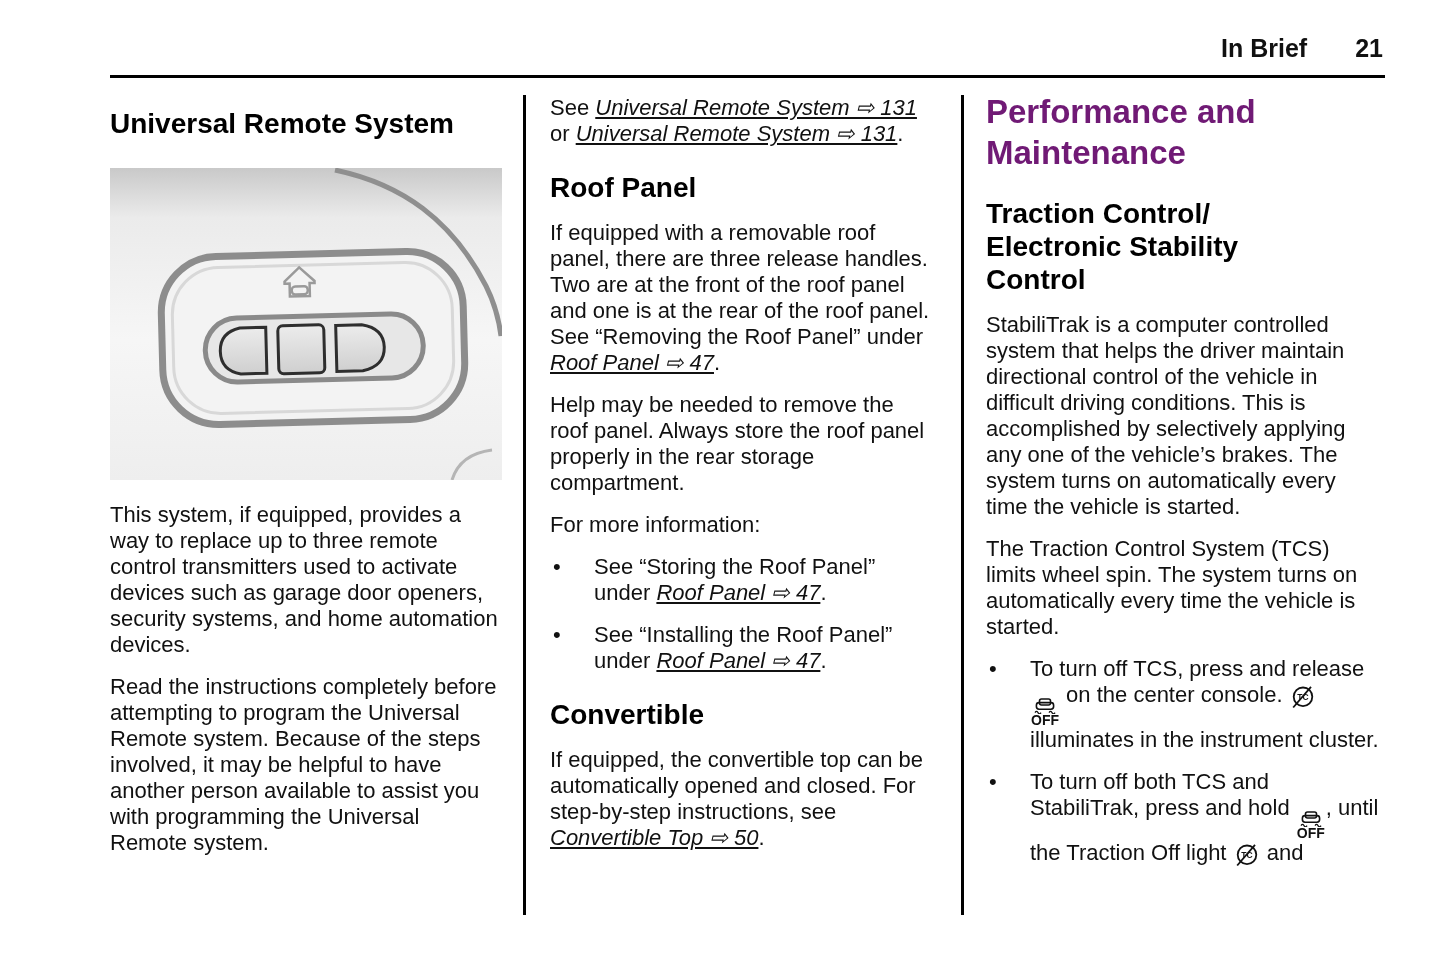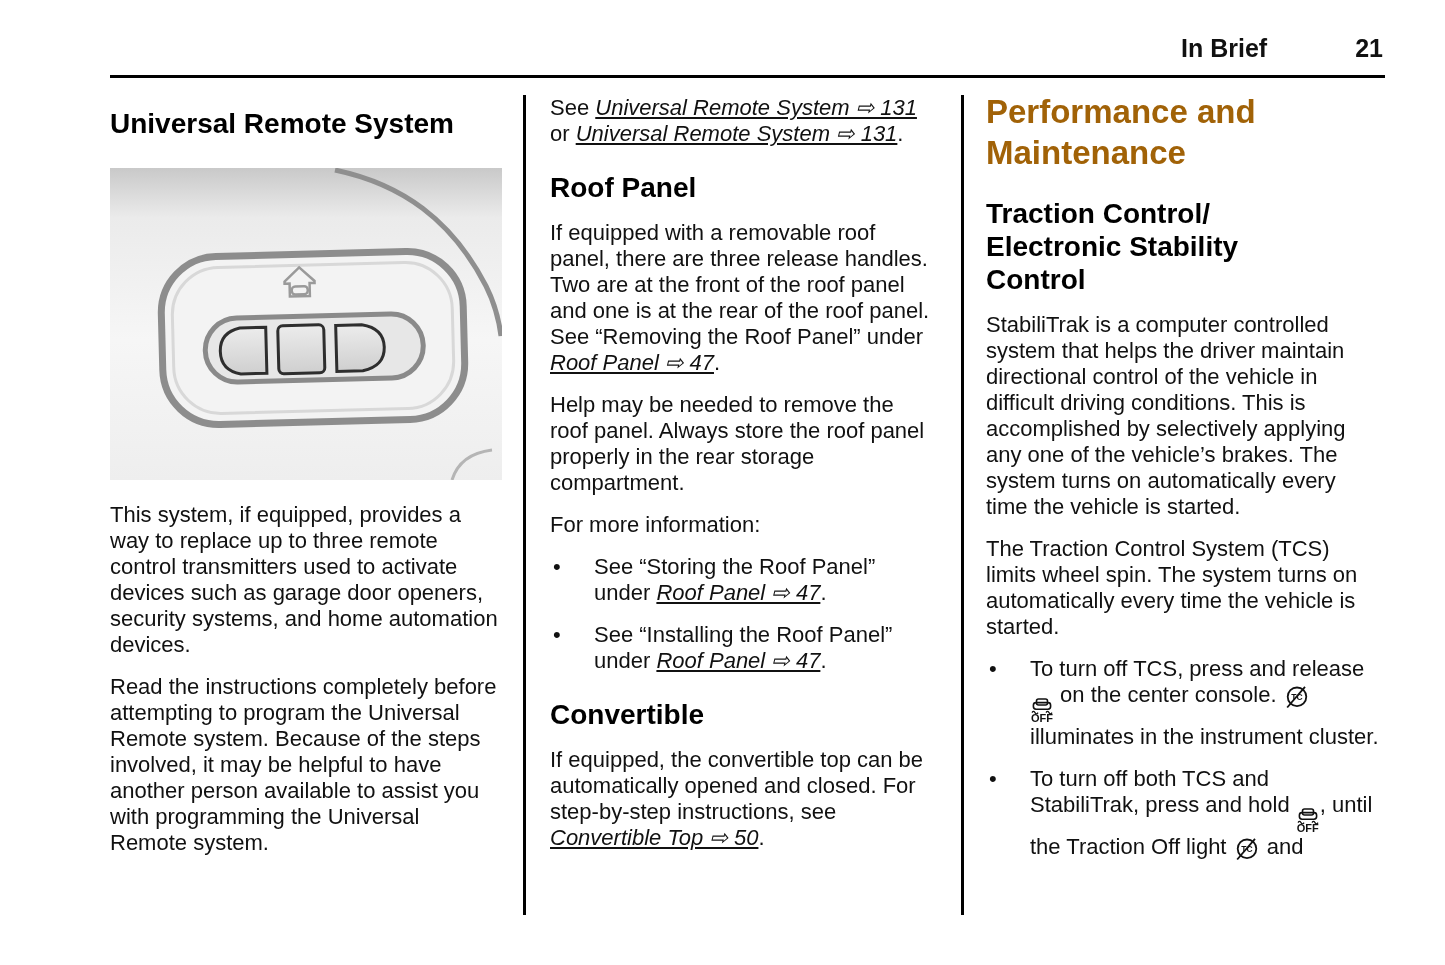--- a/index.html
+++ b/index.html
@@ -1,51 +1,51 @@
 <!DOCTYPE html>
 <html><head>
 <meta charset="utf-8">
 <style>
   * { margin:0; padding:0; box-sizing:border-box; }
   html,body { width:1445px; height:965px; background:#ffffff; overflow:hidden; }
   body { font-family:"Liberation Sans", sans-serif; color:#111; }
   .page { padding:14px 60px 0 110px; }
 
-  header.pagehead { display:flex; justify-content:flex-end; align-items:baseline; gap:88px;
+  header.pagehead { display:flex; justify-content:flex-end; align-items:baseline; gap:48px;
                     font-size:25px; font-weight:bold; padding:20px 2px 12px 0; }
   .rule { border-top:3px solid #000; }
 
   .cols { display:flex; align-items:flex-start; margin-top:17px; }
   .vrule { width:3px; background:#000; height:820px; flex:none; }
   .v1 { margin:0 24px 0 21px; }
   .v2 { margin:0 22px 0 31px; }
   .col1 { width:392px; flex:none; }
   .col2 { width:380px; flex:none; }
   .col3 { width:395px; flex:none; }
 
   p, .li-text { font-size:22px; line-height:26px; }
   p { margin-bottom:16px; }
   .it { font-style:italic;text-decoration:underline; }
 
   h2.sub { font-size:28px; line-height:33px; font-weight:bold; margin:24px 0 16px; color:#000; }
   .col1 h2.sub { margin:12px 0 28px; }
-  h1.section { font-size:33px; line-height:41px; font-weight:bold; margin:-4px 0 24px; color:#a16207; }
+  h1.section { font-size:33px; line-height:41px; font-weight:bold; margin:-4px 0 24px; color:#701a75; }
 
   figure.illus { width:392px; height:312px; margin:0 0 22px 0; }
 
   ul.blist { list-style:none; margin:2px 0 6px 0; }
   ul.blist li { display:flex; margin-bottom:16px; }
   .li-dot { width:44px; flex:none; font-size:22px; line-height:26px; padding-left:3px; }
   .li-dot::before { content:"•"; }
   .li-text { flex:1; }
 
   
   .tcs-btn { display:inline-flex; flex-direction:column; align-items:center;
              vertical-align:-12px; line-height:1; margin:0 1px; }
-  .tcs-off-text { font-size:11px; font-weight:bold; letter-spacing:0; margin-top:-1px; }
+  .tcs-off-text { font-size:14px; font-weight:bold; letter-spacing:0; margin-top:-1px; }
   .tc-light { vertical-align:-8px; margin:0 1px; }
 </style>
 </head>
 <body>
 
 <div class="page">
 
   <header class="pagehead">
     <span>In Brief</span>
     <span>21</span>

